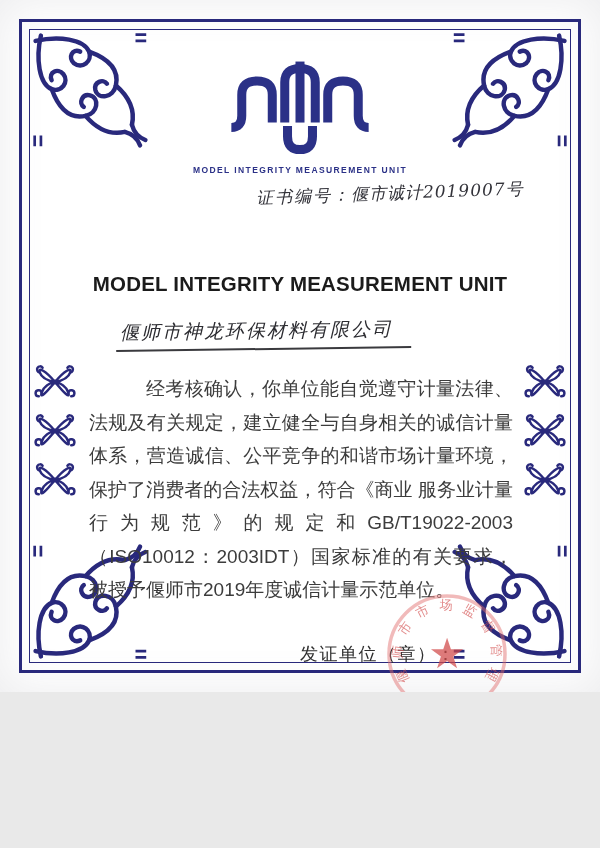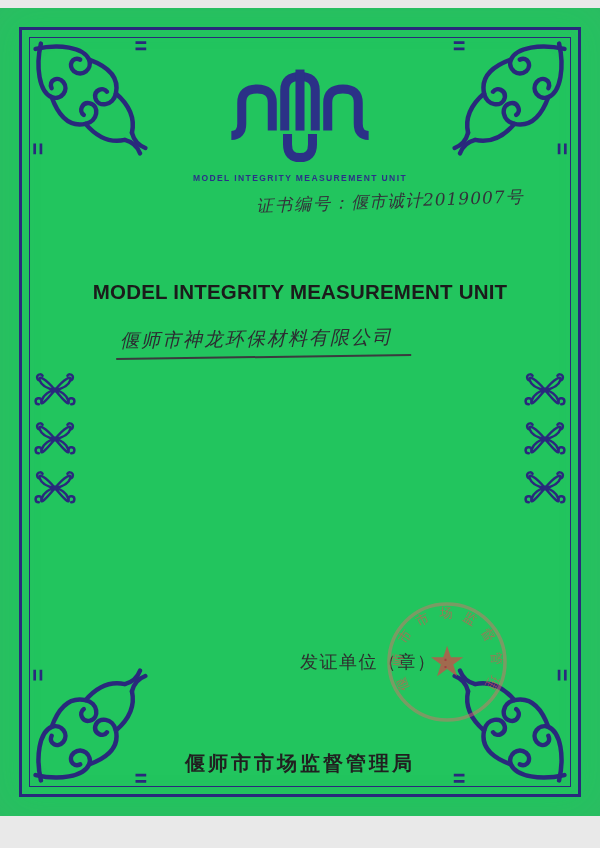--- a/index.html
+++ b/index.html
@@ -1,20 +1,20 @@
 <!DOCTYPE html>
 <html><head>
 <meta charset="utf-8">
 <style>
   html,body{margin:0;padding:0;background:#e9e9e9;}
   .page{
     position:relative;
-    width:600px;height:808px;
-    margin:8px auto;
-    background:#22c55e;
+    width:600px;height:692px;
+    margin:0 auto;
+    background:#ffffff;
     font-family:"Liberation Sans","DejaVu Sans",sans-serif;
     overflow:hidden;
     box-shadow:inset 0 0 46px rgba(120,120,135,0.14);
   }
   .border-outer{position:absolute;inset:19px;border:3.5px solid #29297c;pointer-events:none;}
   .border-inner{position:absolute;inset:29px;border:1.5px solid #29297c;pointer-events:none;}
 
   .corner{position:absolute;width:116px;height:116px;}
   .corner.tl{top:32px;left:32px;}
   .corner.tr{top:32px;right:32px;transform:scaleX(-1);}
@@ -162,20 +162,21 @@
   </div>
 
   <div class="cert-no">
     <span>证书编号：</span><span class="val">偃市诚计2019007号</span>
   </div>
 
   <h2 class="title-en">MODEL INTEGRITY MEASUREMENT UNIT</h2>
 
   <div class="recipient">偃师市神龙环保材料有限公司</div>
 
+  <p class="body-text">经考核确认，你单位能自觉遵守计量法律、法规及有关规定，建立健全与自身相关的诚信计量体系，营造诚信、公平竞争的和谐市场计量环境，保护了消费者的合法权益，符合《商业 服务业计量行为规范》的规定和GB/T19022-2003（ISO10012：2003IDT）国家标准的有关要求，被授予偃师市2019年度诚信计量示范单位。</p>
 
   <div class="issuer-line">发证单位（章）：</div>
 
   <svg class="seal" viewBox="0 0 128 128">
     <circle cx="64" cy="64" r="58" fill="none" stroke="rgba(224,108,108,0.55)" stroke-width="3.5"></circle>
     <defs>
       <path id="sealArc" d="M27,90 A45,45 0 1 1 101,90" fill="none"></path>
     </defs>
     <text font-size="13" fill="rgba(212,84,84,0.8)" letter-spacing="6">
       <textPath href="#sealArc" startOffset="0" textLength="222" lengthAdjust="spacing">偃师市市场监督管理局</textPath>

